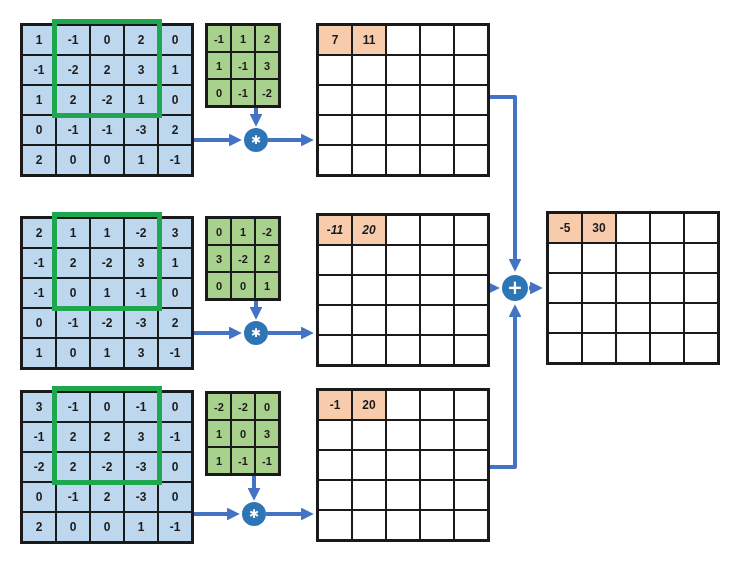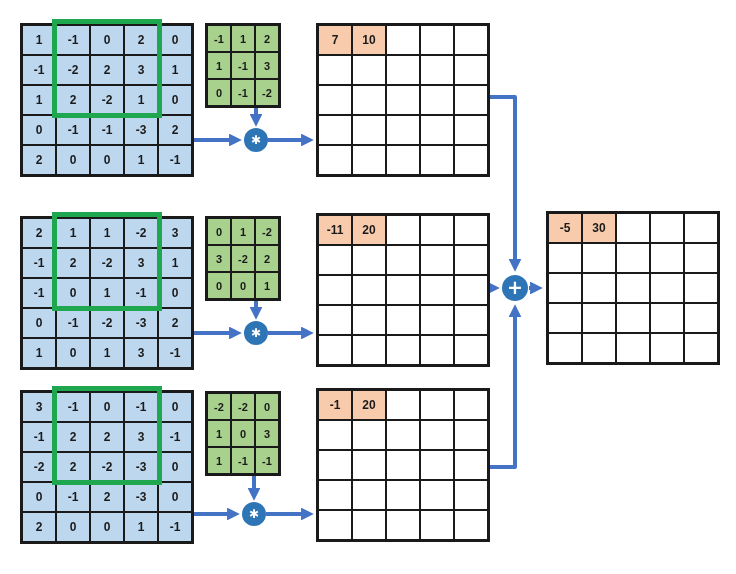--- a/index.html
+++ b/index.html
@@ -142,21 +142,21 @@
       <div class="cell">3</div>
       <div class="cell">0</div>
       <div class="cell">-1</div>
       <div class="cell">-2</div>
     </div>
   <div class="op-circle conv" style="left:244px; top:128px;">
     <span>✱</span>
   </div>
   <div class="matrix result" style="left:316px; top:23px;">
       <div class="cell filled">7</div>
-      <div class="cell filled">10</div>
+      <div class="cell filled">11</div>
       <div class="cell"></div>
       <div class="cell"></div>
       <div class="cell"></div>
       <div class="cell"></div>
       <div class="cell"></div>
       <div class="cell"></div>
       <div class="cell"></div>
       <div class="cell"></div>
       <div class="cell"></div>
       <div class="cell"></div>
@@ -210,21 +210,21 @@
       <div class="cell">3</div>
       <div class="cell">-2</div>
       <div class="cell">2</div>
       <div class="cell">0</div>
       <div class="cell">0</div>
       <div class="cell">1</div>
     </div>
   <div class="op-circle conv" style="left:244px; top:321px;">
     <span>✱</span>
   </div>
-  <div class="matrix result" style="left:316px; top:213px;">
+  <div class="matrix result" style="left:316px; top:213px;font-style:italic;">
       <div class="cell filled">-11</div>
       <div class="cell filled">20</div>
       <div class="cell"></div>
       <div class="cell"></div>
       <div class="cell"></div>
       <div class="cell"></div>
       <div class="cell"></div>
       <div class="cell"></div>
       <div class="cell"></div>
       <div class="cell"></div>

